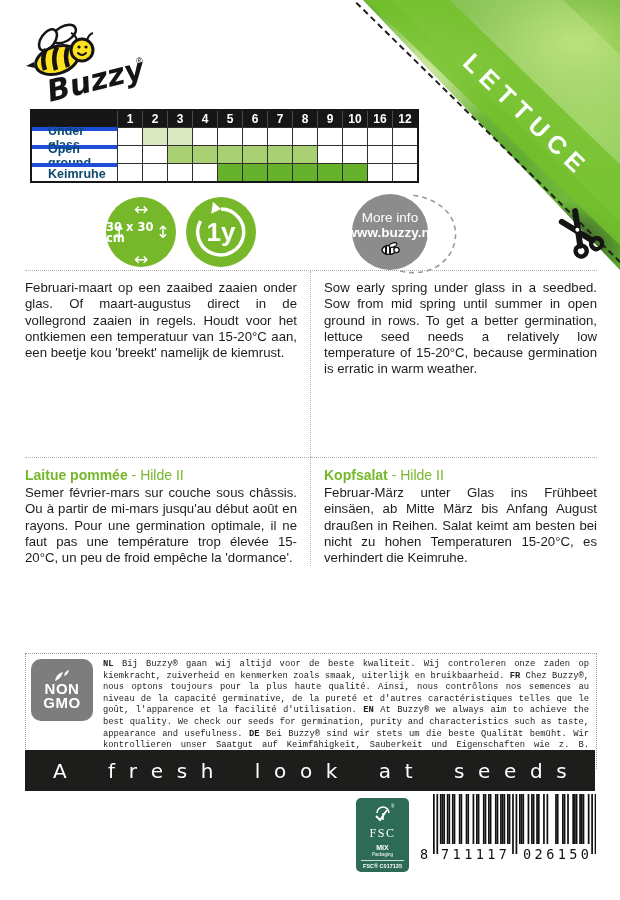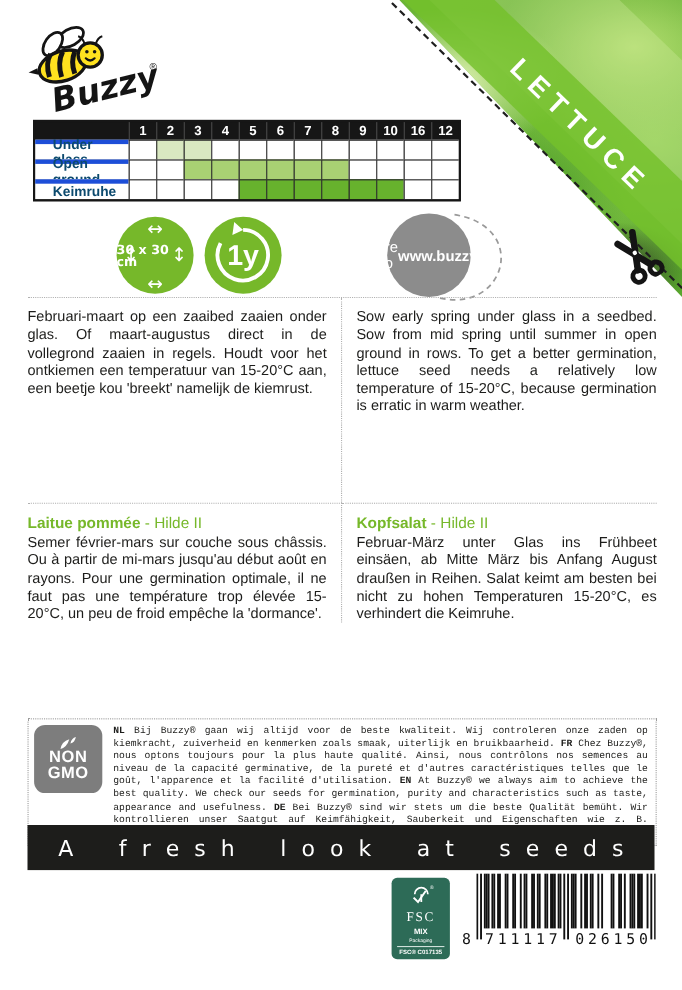--- a/index.html
+++ b/index.html
@@ -47,21 +47,21 @@
   .badge-spacing{left:106px;top:197px;}
   .badge-cycle{left:186px;top:197px;}
   .sp-wrap{position:relative;width:70px;height:70px;font-family:"DejaVu Sans",sans-serif;}
   .sp-h{position:absolute;left:0;width:100%;text-align:center;font-size:17px;line-height:10px;}
   .sp-v{position:absolute;top:50%;transform:translateY(-50%);font-size:17px;}
   .sp-txt{position:absolute;top:25px;width:100%;text-align:left;font-size:11.5px;font-weight:bold;line-height:11px;}
 
   
   .trail{position:absolute;left:330px;top:183px;}
   .more-info{position:absolute;left:352px;top:194px;width:76px;height:76px;border-radius:50%;
-    background:#8c8c8c;color:#fff;display:flex;flex-direction:row;align-items:center;
+    background:#8c8c8c;color:#fff;display:flex;flex-direction:column;align-items:center;
     justify-content:center;text-align:center;}
   .mi1{font-size:13.5px;}
   .mi2{font-size:13.5px;font-weight:bold;}
   .mi-bee{margin-top:2px;}
 
   
   .descriptions{position:absolute;left:25px;top:270px;width:572px;display:grid;
     grid-template-columns:286px 286px;grid-template-rows:186px auto;
     border-top:1px dotted #b0b0b0;}
   .desc{box-sizing:border-box;padding-top:9px;}

